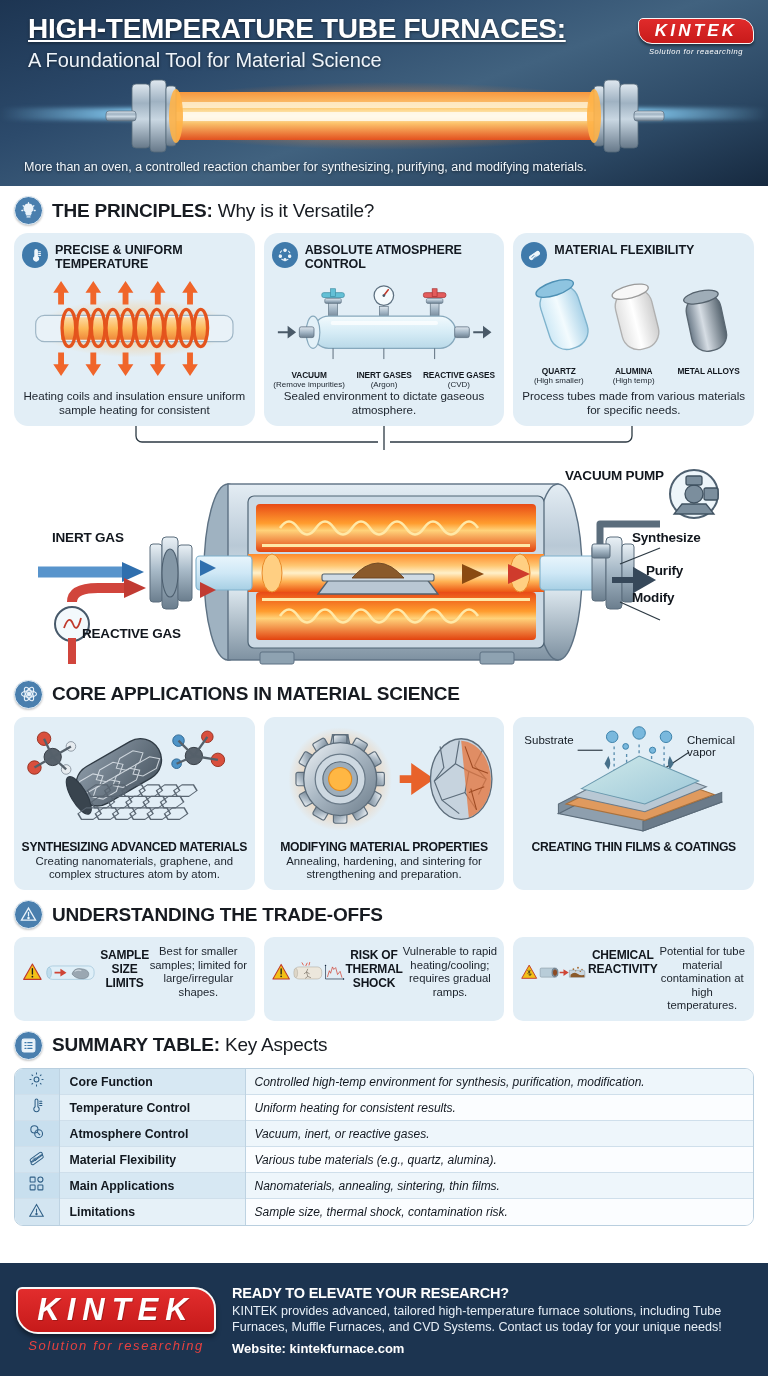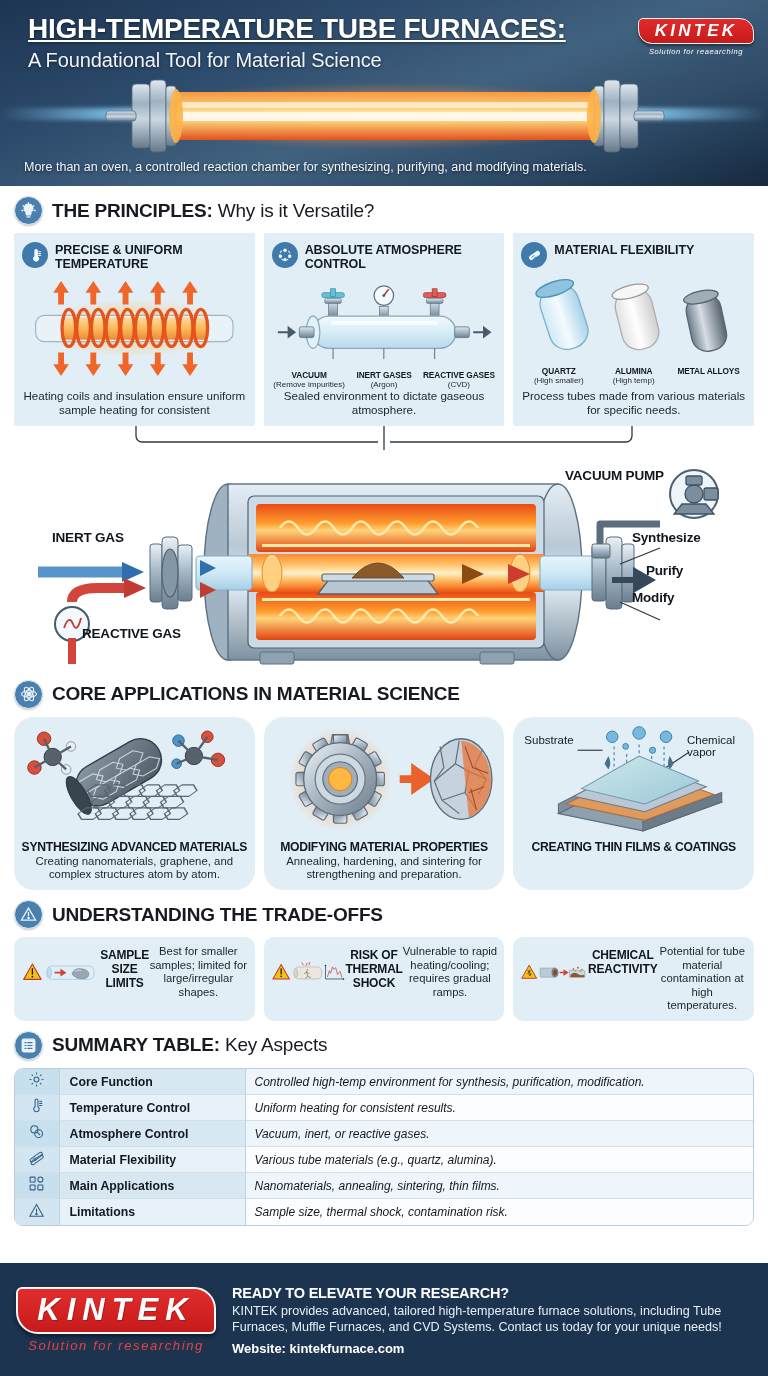--- a/index.html
+++ b/index.html
@@ -122,21 +122,21 @@
 
   
   .cards {
     display: flex;
     gap: 9px;
     padding: 0 14px;
   }
   .card {
     flex: 1;
     background: #e2eef6;
-    border-radius: 2px;
+    border-radius: 14px;
     padding: 9px 8px 9px;
     display: flex;
     flex-direction: column;
     justify-content: flex-end;
   }
   .card-head {
     display: flex;
     align-items: flex-start;
     gap: 7px;
     margin-bottom: 4px;
@@ -192,21 +192,21 @@
     position: absolute;
     font-weight: bold;
     color: #11161d;
     letter-spacing: -0.2px;
   }
 
   
   .appcard {
     flex: 1;
     background: #e2eef6;
-    border-radius: 20px;
+    border-radius: 11px;
     padding: 6px 7px 8px;
     display: flex; flex-direction: column;
   }
   .appcard-art { height: 115px; position: relative; }
   .appcard-title {
     font-size: 12.2px; font-weight: bold;
     color: #11161d; text-align: center;
     letter-spacing: -0.3px;
     margin-top: 2px;
   }

